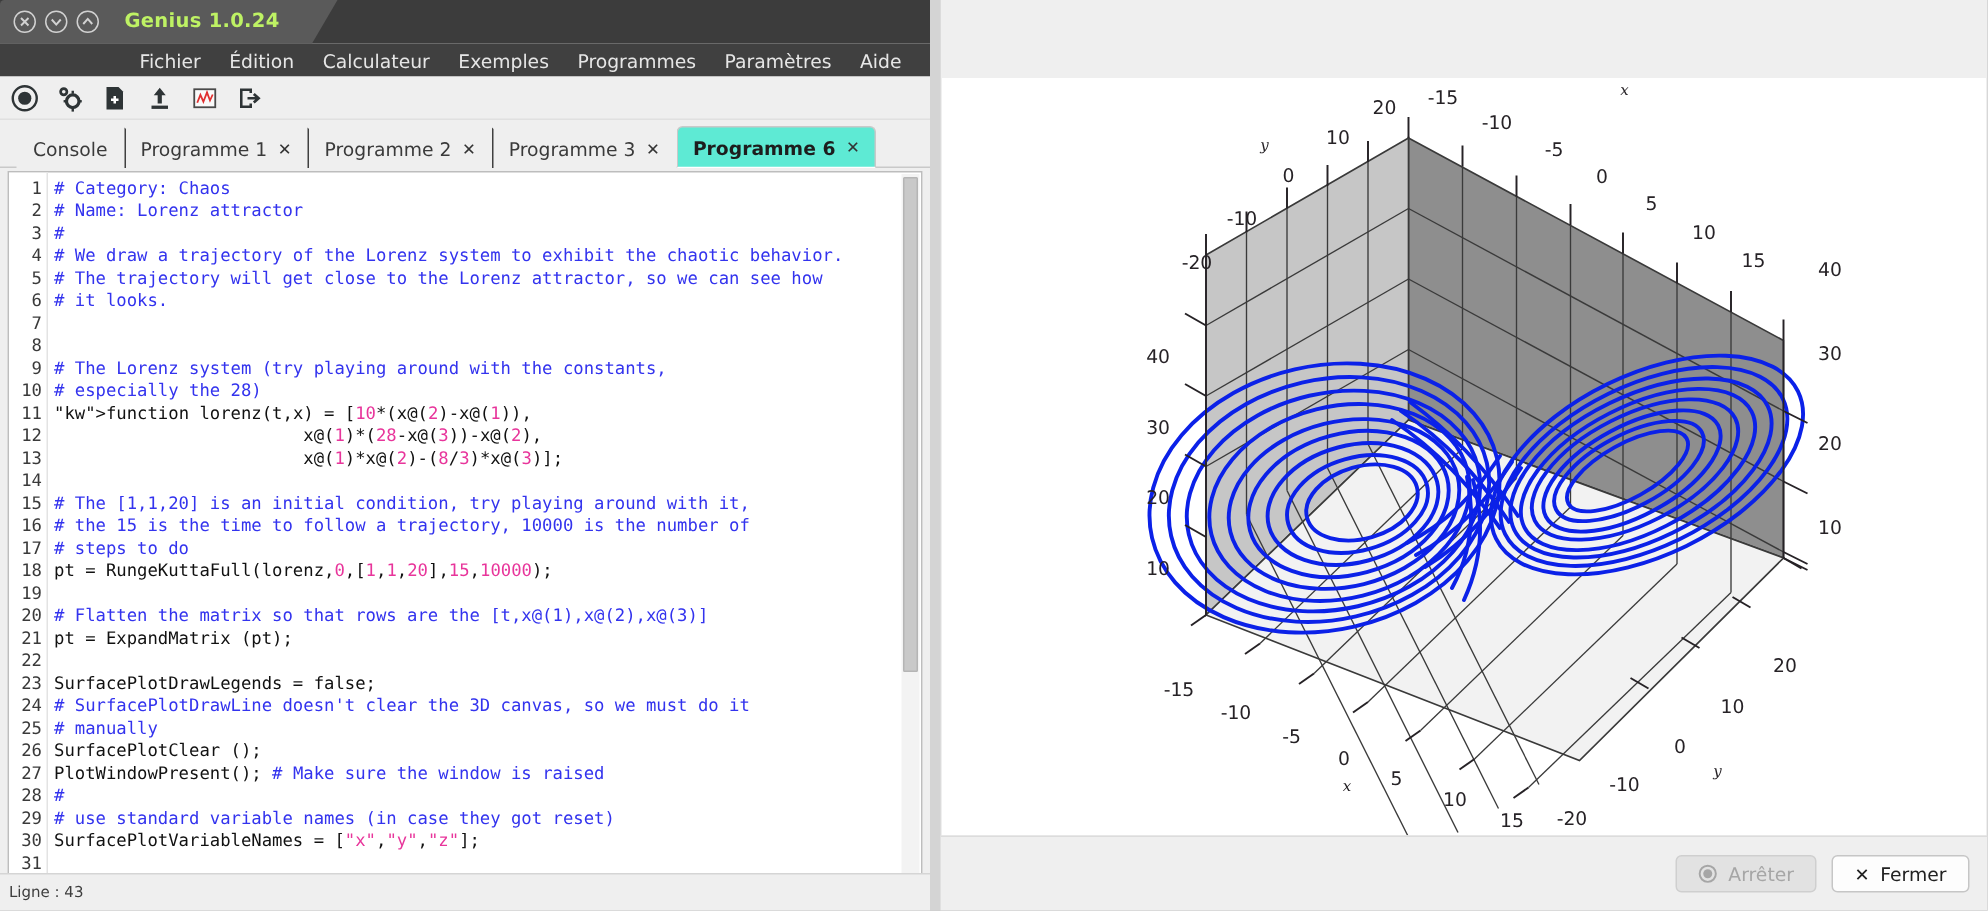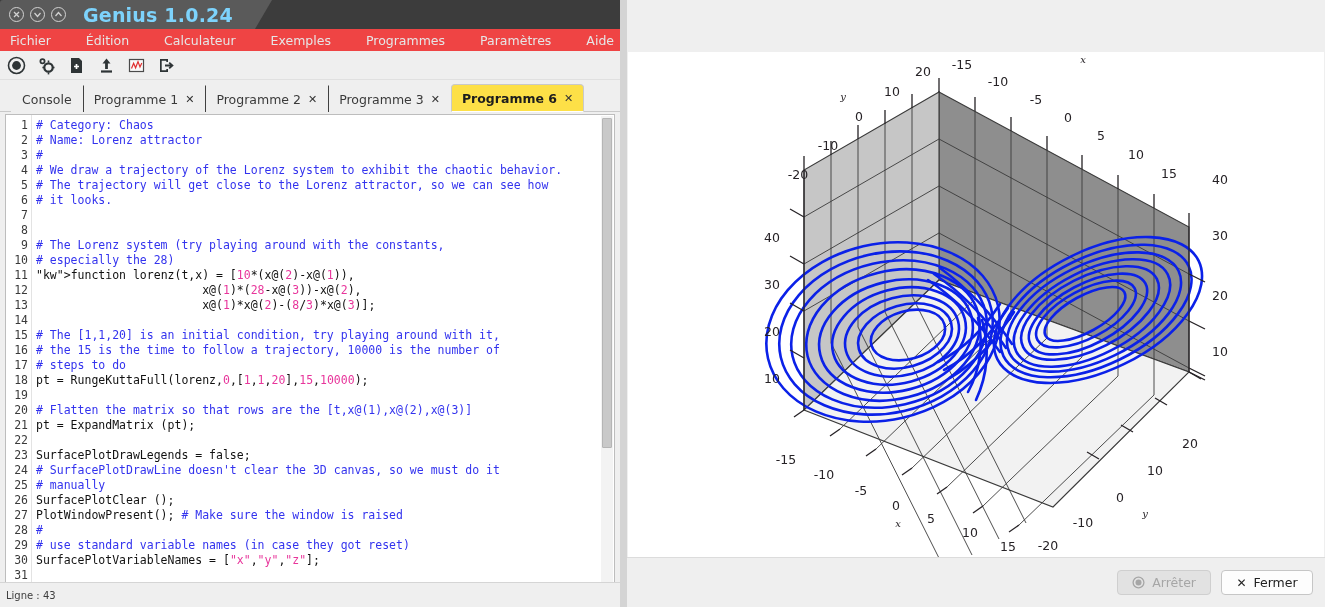--- a/index.html
+++ b/index.html
@@ -51,35 +51,36 @@
   .wbtn {
     width: 15px; height: 15px;
     border-radius: 50%;
     border: 1.3px solid #d2d2d2;
     margin-right: 6px;
     position: relative;
     flex: 0 0 auto;
   }
   .wbtn svg { position: absolute; left: 0; top: 0; }
   .wtitle {
-    color: #7dd3fc;
-    font-size: 19px;
+    color: #bef264;
+    font-size: 13px;
     font-weight: bold;
     margin-left: 11px;
     margin-right: 22px;
     white-space: nowrap;
     letter-spacing: 0.2px;
   }
   .menubar {
     height: 22px;
-    background: #ef4444;
+    background: #404040;
     display: flex;
     align-items: center;
     padding-left: 10px;
-    gap: 16px;
+    gap: 0px;
+    justify-content: flex-end;
   }
   .menuitem {
     color: #e6e6e6;
     font-size: 12.5px;
     padding: 0 11px 0 0;
     margin-right: 8px;
     white-space: nowrap;
     cursor: default;
   }
 
@@ -128,21 +129,21 @@
     background: #efefef;
     border: 1px solid transparent;
     border-bottom: none;
     gap: 7px;
     cursor: default;
     position: relative;
     z-index: 1;
   }
   .tab + .tab { border-left: 1px solid #404040; }
   .tab.active {
-    background: #fde047;
+    background: #5eead4;
     border: 1px solid #c9c9c9;
     border-bottom: 1px solid #ffffff;
     border-top-left-radius: 4px;
     border-top-right-radius: 4px;
     font-weight: bold;
     color: #1d1d1d;
     z-index: 2;
     height: 28px;
   }
   .tabclose {

